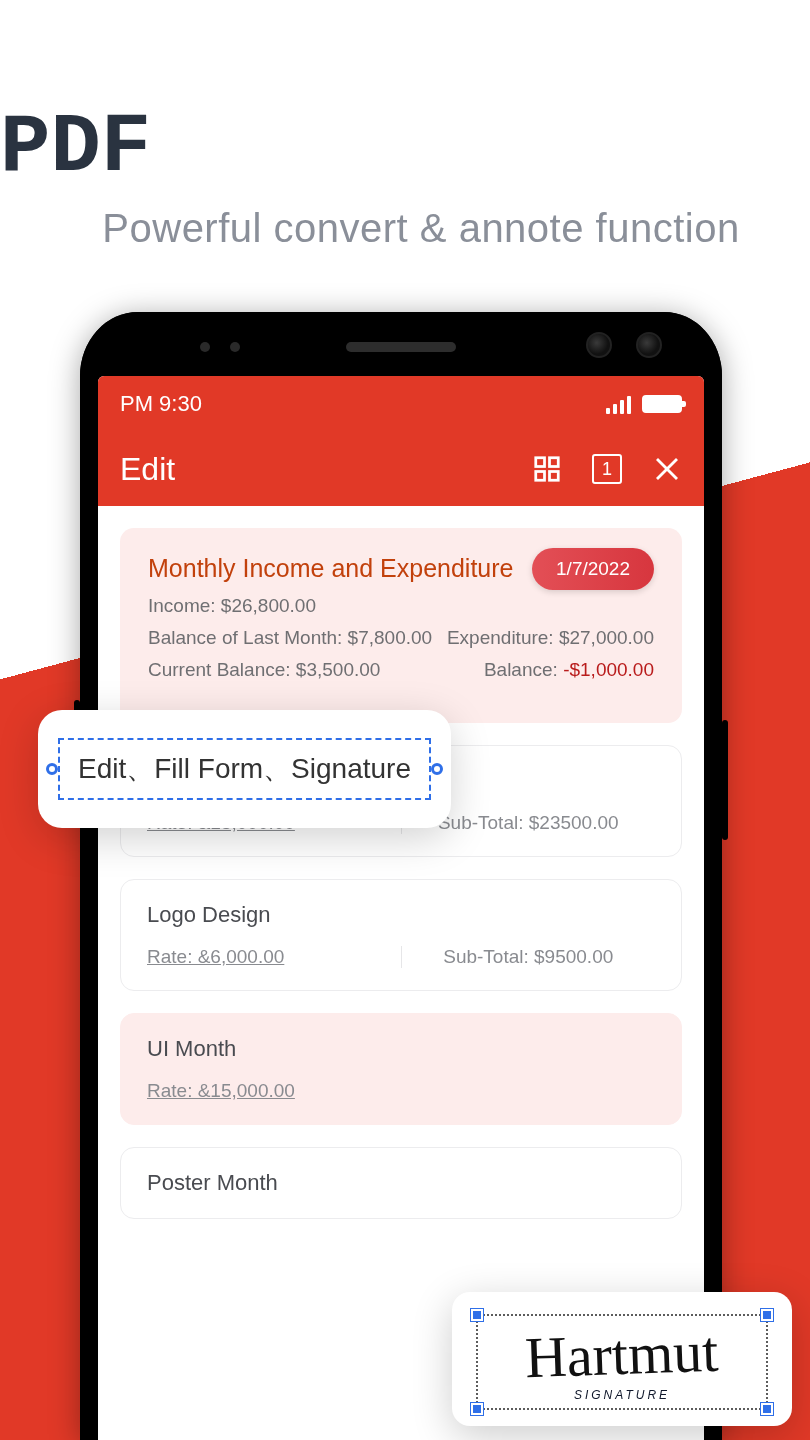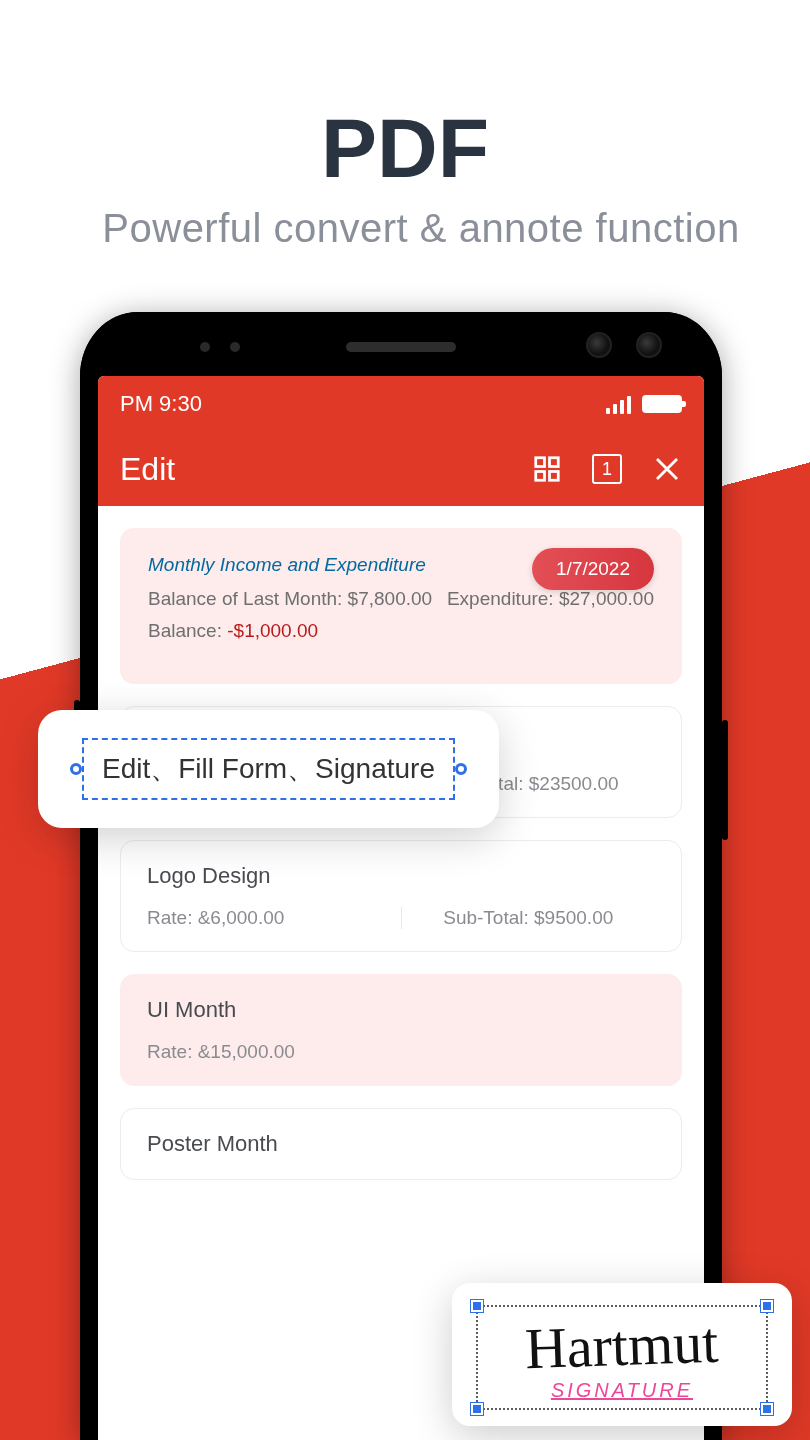--- a/index.html
+++ b/index.html
@@ -2,22 +2,22 @@
 <html><head>
   <meta charset="utf-8">
   <style>
     * { box-sizing: border-box; margin: 0; padding: 0; }
     html, body { width: 810px; height: 1440px; overflow: hidden; font-family: -apple-system, Helvetica, Arial, sans-serif; background: #fff; }
     .bg-red-triangle {
       position: absolute; left: 0; top: 0; width: 100%; height: 100%; z-index: 0;
       background: linear-gradient(165deg, #ffffff 0%, #ffffff 41%, #e13927 41%, #e13927 100%);
     }
     .page-title {
-      position: absolute; top: 100px; left: 0; width: 100%; text-align: center;
-      font-size: 84px; font-weight: 800; color: #2a3340; z-index: 2;
+      position: absolute; top: 100px; left: 0; width: 100%; text-align: left;
+      font-size: 84px; font-weight: 800; color: #2a3340; z-index: 2; font-family: Liberation Mono, monospace;
     }
     .page-subtitle {
       position: absolute; top: 206px; left: 16px; width: 100%; text-align: center;
       font-size: 40px; font-weight: 400; color: #8a8f99; z-index: 2; letter-spacing: 0.5px;
     }
     
     .phone {
       position: absolute; left: 80px; top: 312px; width: 642px; height: 1128px;
       background: #111; border-radius: 58px 58px 0 0 / 64px 64px 0 0;
       box-shadow: 0 4px 30px rgba(0,0,0,0.35);
@@ -45,52 +45,52 @@
     .battery-icon { width:40px; height:18px; border:2px solid #fff; border-radius:4px; position:relative; background:#fff; }
     .battery-icon::after { content:""; position:absolute; right:-6px; top:4px; width:4px; height:6px; background:#fff; border-radius:0 2px 2px 0; }
     .toolbar { height:74px; display:flex; align-items:center; padding:0 22px; }
     .toolbar-title { font-size:32px; font-weight:400; flex:1; }
     .toolbar-icons { display:flex; align-items:center; gap:30px; }
     .icon { width:30px; height:30px; stroke:#fff; fill:none; stroke-width:2.2; }
     .icon-pagecount { width:30px; height:30px; border:2.4px solid #fff; border-radius:3px; color:#fff; font-size:18px; display:flex; align-items:center; justify-content:center; }
     
     .docarea { padding:22px; background:#fff; }
     .summary-card { background:#fdeceb; border-radius:14px; padding:26px 28px 32px; position:relative; }
-    .sum-title { color:#0369a1; font-size:19px; margin-bottom:12px;font-style:italic; }
+    .sum-title { color:#c2410c; font-size:25px; margin-bottom:12px; }
     .sum-line { color:#6f6f72; font-size:19px; margin:10px 0; }
     .two-col { display:flex; justify-content:space-between; }
     .date-pill { position:absolute; right:28px; top:20px; background:linear-gradient(90deg,#e34f56,#d7363e); color:#fff; font-size:19px; padding:10px 24px; border-radius:24px; box-shadow:0 2px 6px rgba(0,0,0,0.15); }
     .neg { color:#b91c1c; }
     .item-card { margin-top:22px; border:1px solid #ececee; border-radius:14px; padding:22px 26px; }
     .item-title { color:#494b50; font-size:22px; margin-bottom:18px; }
     .item-row { display:flex; color:#898b90; font-size:19px; }
-    .item-row .left { flex:1; border-right:1px solid #e6e6e8; }
+    .item-row .left { flex:1; border-right:1px solid #e6e6e8;text-decoration:underline; }
     .item-row .right { flex:1; text-align:center; }
     .item-card.highlight { background:#fdeceb; border-color:#fdeceb; }
     
     .edit-popup {
       position:absolute; left:38px; top:710px; z-index:5; background:#fff; border-radius:24px;
-      box-shadow:0 10px 40px rgba(0,0,0,0.18); padding:28px 44px;
+      box-shadow:0 10px 40px rgba(0,0,0,0.18); padding:28px 20px;
     }
     .edit-box {
       border:2px dashed #2f6fe8; padding:10px 18px; position:relative; color:#333; font-size:28px;
     }
     .handle { position:absolute; width:12px; height:12px; border-radius:50%; background:#fff; border:3px solid #2f6fe8; top:50%; transform:translateY(-50%); }
     .handle.left { left:-14px; }
     .handle.right { right:-14px; }
     
     .sig-popup {
       position:absolute; right:18px; bottom:14px; z-index:5; background:#fff; border-radius:18px;
       box-shadow:0 10px 40px rgba(0,0,0,0.2); padding:22px 24px 16px; width:340px;
     }
     .sig-box { border:2px dotted #5c5c5c; position:relative; padding:10px 12px 6px; text-align:center; }
     .sq { position:absolute; width:12px; height:12px; background:#2f6fe8; border:2px solid #fff; box-shadow:0 0 0 1px #2f6fe8; }
     .sq.tl{ left:-7px; top:-7px;} .sq.tr{ right:-7px; top:-7px;} .sq.bl{ left:-7px; bottom:-7px;} .sq.br{ right:-7px; bottom:-7px;}
     .sig { font-family:"Brush Script MT","Segoe Script",cursive; font-size:58px; line-height:1; color:#111; transform:rotate(-2deg); display:inline-block; margin-bottom:4px; }
-    .sig-label { color:#ec4899; letter-spacing:3px; font-size:20px; font-style:italic;text-decoration:underline; }
+    .sig-label { color:#0f172a; letter-spacing:3px; font-size:12px; font-style:italic; }
     
     .sidebtn { position:absolute; background:#000; width:6px; border-radius:3px; z-index:2; }
     .sidebtn.l { left:74px; }
     .sidebtn.r { right:82px; }
   </style>
 </head>
 <body>
 
 <div class="bg-red-triangle"></div>
 
@@ -137,25 +137,27 @@
           <line x1="4" y1="4" x2="20" y2="20"></line>
             <line x1="20" y1="4" x2="4" y2="20"></line>
         </svg>
       </div>
     </div>
 
     <div class="docarea">
       <div class="summary-card">
         <div class="date-pill">1/7/2022</div>
         <div class="sum-title">Monthly Income and Expenditure</div>
+        <div class="sum-line">Income: $26,800.00</div>
         <div class="sum-line two-col">
           <span>Balance of Last Month: $7,800.00</span>
           <span>Expenditure: $27,000.00</span>
         </div>
         <div class="sum-line two-col">
+          <span>Current Balance: $3,500.00</span>
           <span>
             <span>Balance:</span>
             <span class="neg">-$1,000.00</span>
           </span>
         </div>
       </div>
 
       <div class="item-card">
         <div class="item-title">Web Design</div>
         <div class="item-row">

